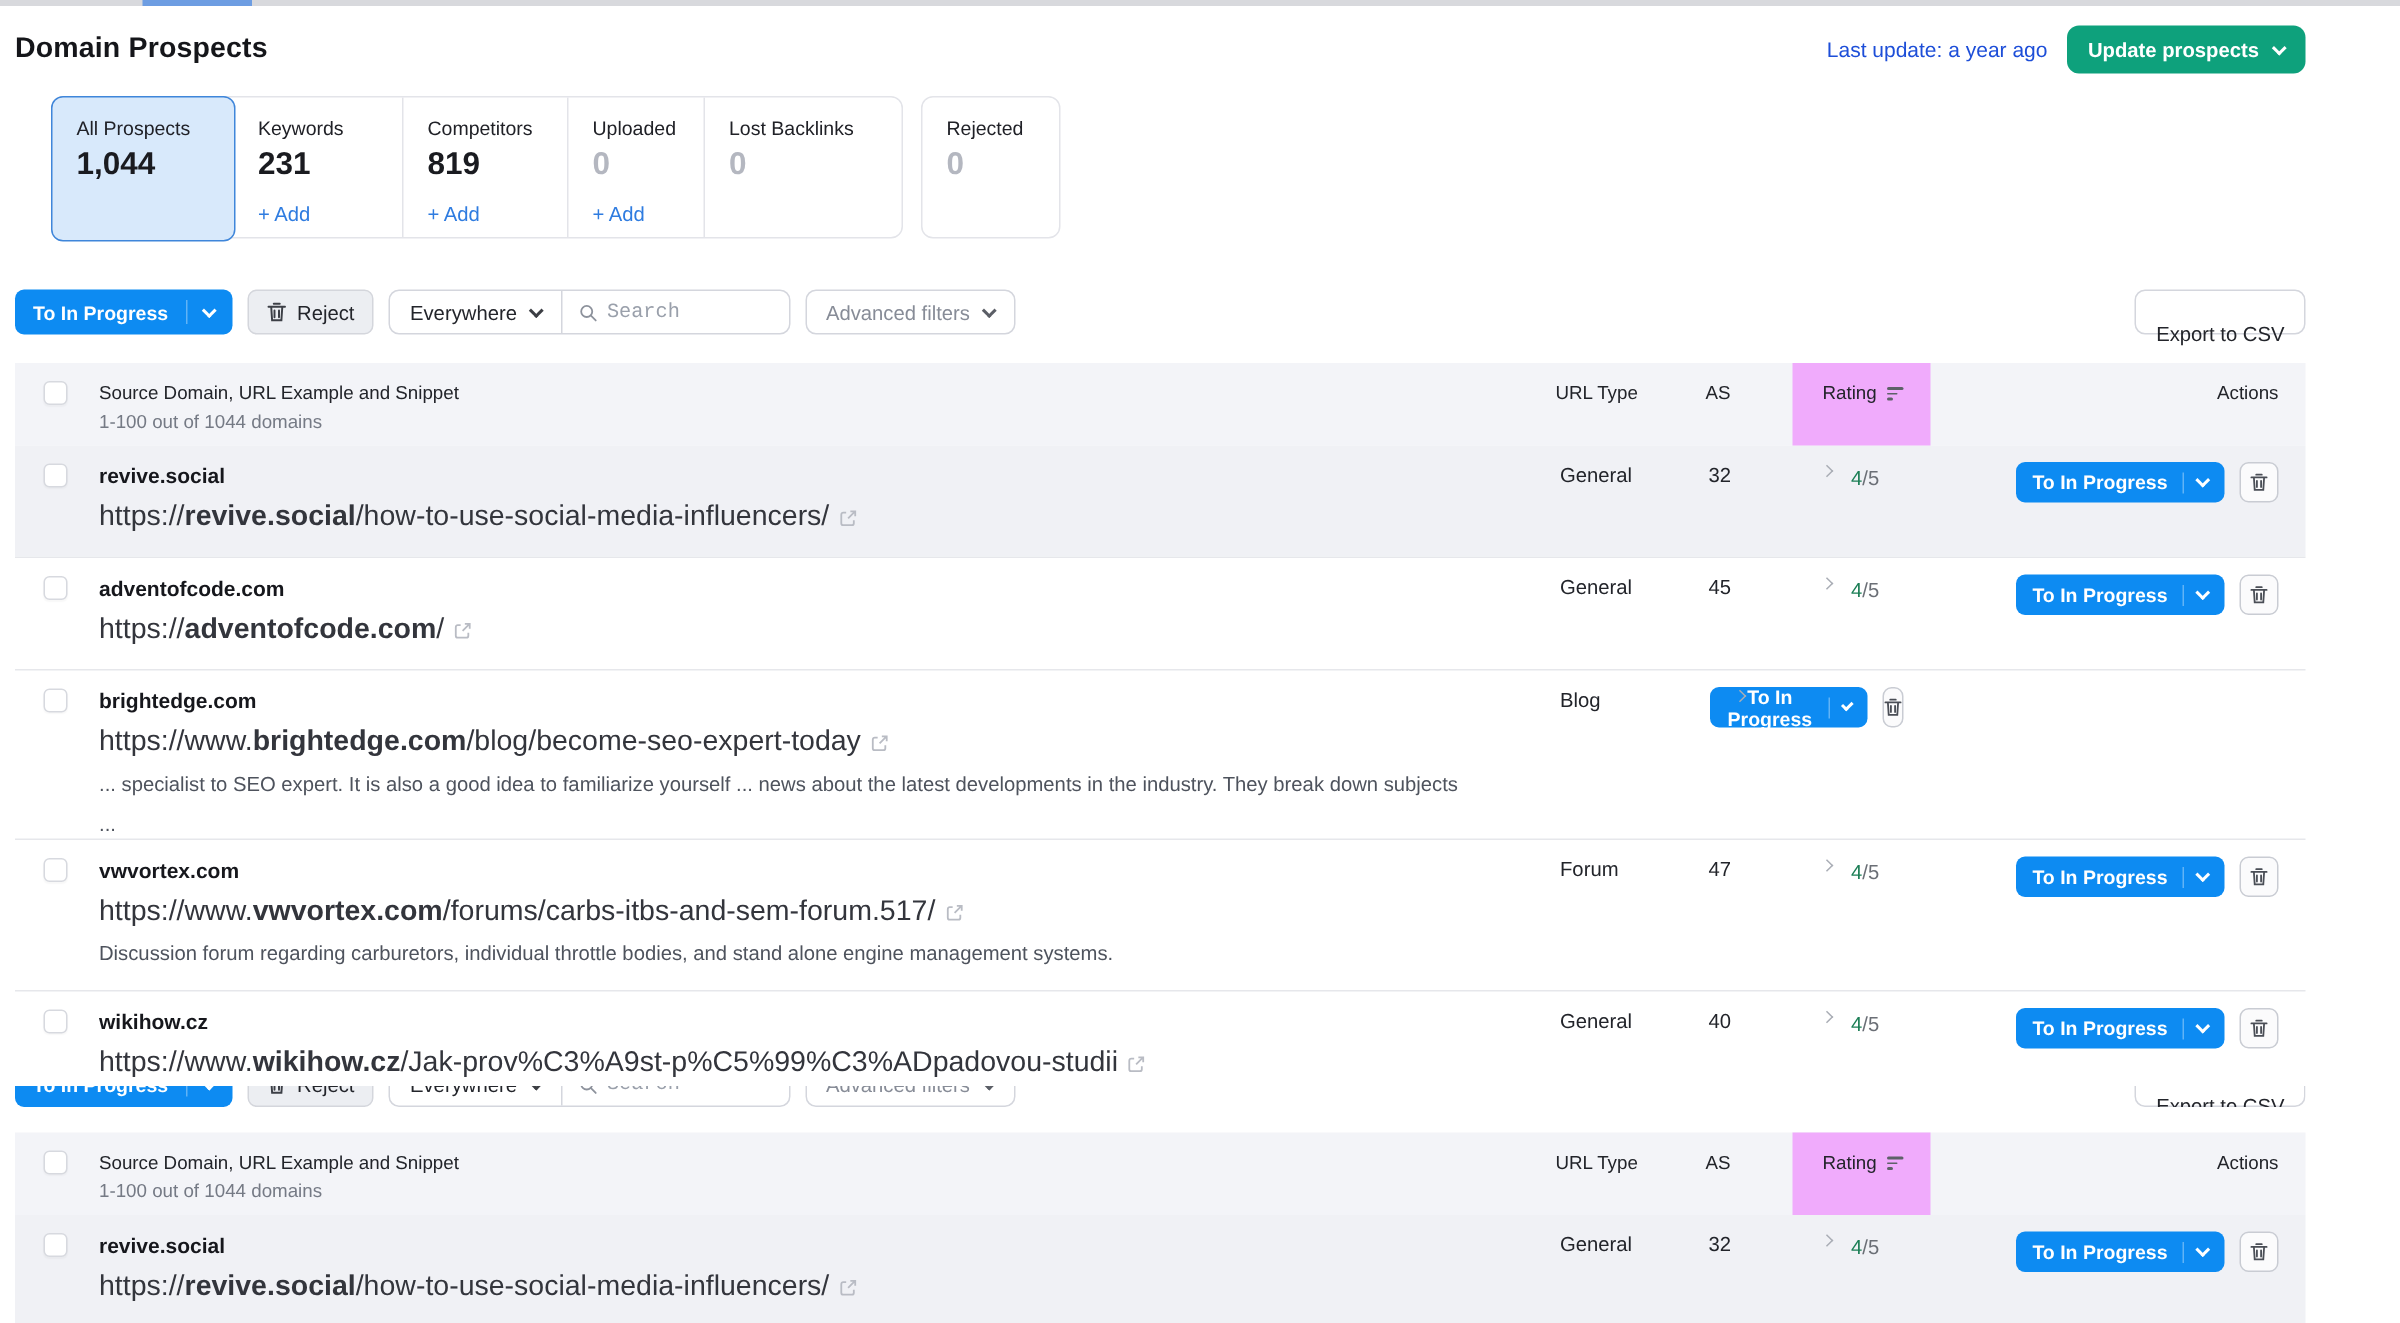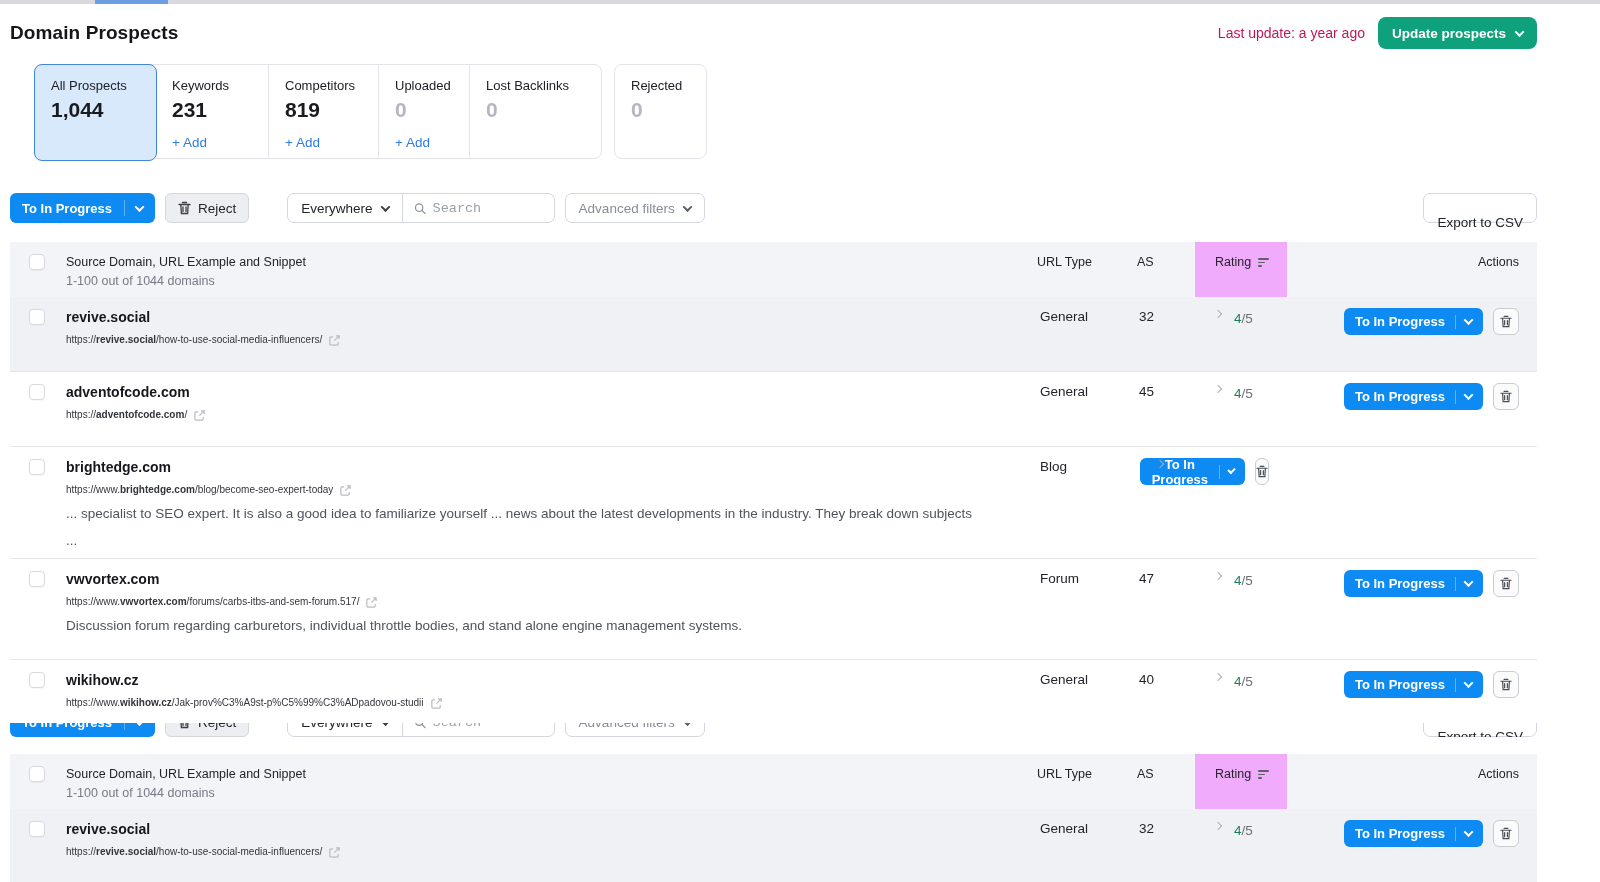--- a/index.html
+++ b/index.html
@@ -9,21 +9,21 @@
   
   .top-strip { position:relative; height:4px; background:#d8d9dd; }
   .top-strip .tab-underline { position:absolute; left:95px; top:0; width:73px; height:4px; background:#6d9de2; }
 
   .page { width:1527px; margin-left:10px; }
 
   
   .title-row { display:flex; align-items:center; margin-top:14px; height:30px; }
   .page-title { font-size:19px; font-weight:700; letter-spacing:.1px; color:#15161a; }
   .title-right { margin-left:auto; display:flex; align-items:center; gap:13px; }
-  .last-update { font-size:14px; color:#be185d; }
+  .last-update { font-size:14px; color:#1d4ed8; }
   .btn-green { display:flex; align-items:center; gap:10px; background:var(--green,#0ea17c);
     color:#fff; font-weight:700; font-size:13.5px; border:none; border-radius:8px;
     height:32px; padding:0 14px; cursor:pointer; }
 
   
   .chev { display:inline-block; width:7px; height:7px; border-right:2px solid currentColor;
     border-bottom:2px solid currentColor; transform:rotate(45deg) translate(-1px,-1px); }
   .chev-right { display:inline-block; width:6px; height:6px; border-top:1.6px solid #a9adb5;
     border-right:1.6px solid #a9adb5; transform:rotate(45deg); }
 
@@ -43,21 +43,21 @@
 
   
   .toolbar { display:flex; align-items:center; gap:10px; height:30px; }
   .toolbar-main { margin-top:34px; }
   .btn-blue { display:flex; align-items:center; background:var(--blue,#0d8bf2); color:#fff;
     font-weight:700; font-size:13px; border:none; border-radius:6px; height:30px; padding:0 12px; cursor:pointer; }
   .btn-blue .divider { width:1px; height:16px; background:rgba(255,255,255,.35); margin:0 11px 0 12px; }
   .btn-gray { display:flex; align-items:center; gap:7px; background:#eceef2; border:1px solid #d4d6dc;
     border-radius:6px; height:30px; padding:0 12px; font-size:13.5px; color:#23252b; cursor:pointer; }
   .search-wrap { display:flex; align-items:center; border:1px solid #d4d6dd; border-radius:7px;
-    height:30px; background:#fff;margin-left:28px; }
+    height:30px; background:#fff; }
   .scope { display:flex; align-items:center; gap:9px; padding:0 13px; font-size:13.5px; color:#23252b;
     border-right:1px solid #d4d6dd; height:100%; cursor:pointer; }
   .scope .chev { color:#3c3e44; }
   .search-box { display:flex; align-items:center; gap:7px; padding:0 11px; width:151px; }
   .search-box input { border:none; outline:none; font-size:13.5px; width:110px; color:#23252b;
     font-family:Liberation Mono, monospace; background:transparent; }
   .search-box input::placeholder { color:#9aa0ab; }
   .btn-outline { display:flex; align-items:center; gap:9px; background:#fff; border:1px solid #d4d6dd;
     border-radius:7px; height:30px; padding:13px 13px; font-size:13.5px; color:#878c97; cursor:pointer; }
   .btn-outline .chev { color:#5b5e66; }
@@ -75,21 +75,21 @@
   .sort-icon i:nth-child(1){width:11px}.sort-icon i:nth-child(2){width:7px}.sort-icon i:nth-child(3){width:4px}
   .th-actions { text-align:right; padding-right:18px; }
 
   .checkbox { display:inline-block; width:16px; height:16px; border:1px solid #d7d9df; border-radius:4px;
     background:#fff; margin:12px 0 0 19px; cursor:pointer; box-shadow:0 1px 1px rgba(0,0,0,.03); }
   .trow { border-top:1px solid #e6e7eb; background:#fff; }
   .trow.gray { background:#f0f1f5; }
   .trow.no-border { border-top:none; }
   .cell-main { padding-top:12px; }
   .domain { font-size:14px; font-weight:700; color:#16171c; cursor:pointer; }
-  .url { font-size:10px; color:#33353c; margin-top:9px; display:flex; gap:6px; }
+  .url { font-size:19px; color:#33353c; margin-top:9px; display:flex; align-items:center; gap:6px; }
   .url b { font-weight:700; }
   .snippet { font-size:13.5px; color:#4e535d; margin-top:8px; line-height:1.38; }
   .cell-type, .cell-as { font-size:13.5px; color:#22242a; padding-top:12px; }
   .cell-type { padding-left:3px; } .cell-as { padding-left:2px; }
   .cell-rating { padding:14px 0 0 20px; display:flex; align-items:flex-start; gap:13px; font-size:13.5px; }
   .rnum { color:var(--rating-green,#1c7f56); } .rden { color:#6b6f76; }
   .cell-actions { display:flex; justify-content:flex-end; align-items:flex-start; gap:10px;
     padding:11px 18px 0 0; }
   .btn-blue.small { height:27px; font-size:13px; border-radius:6px; padding:0 11px; }
   .btn-blue.small .divider { margin:0 9px 0 10px; height:14px; }

